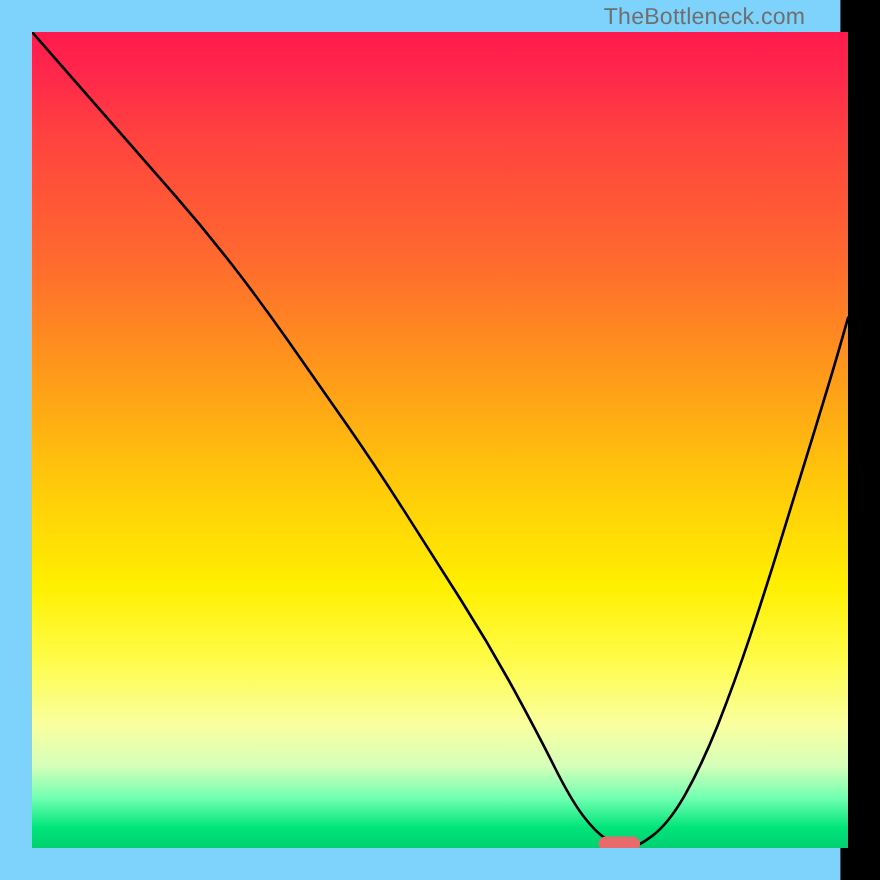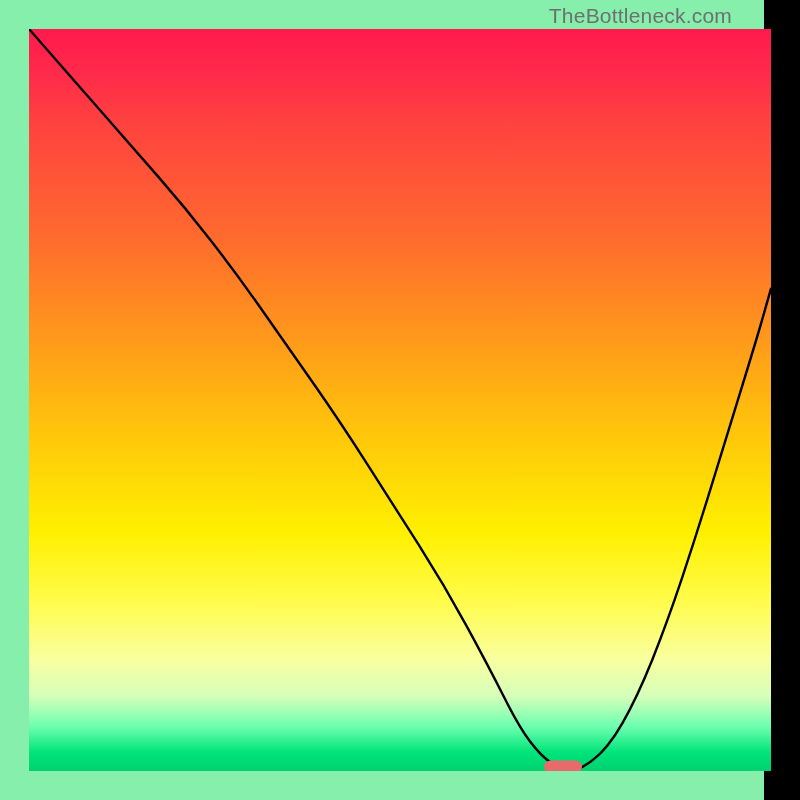--- a/index.html
+++ b/index.html
@@ -10,21 +10,21 @@
     background: #000;
     overflow: hidden;
     font-family: Arial, Helvetica, sans-serif;
   }
   .frame {
     position: absolute;
     left: 0;
     top: 0;
     width: 764px;
     height: 800px;
-    background: #86efac;
+    background: #7dd3fc;
   }
   .plot-area {
     position: absolute;
     left: 29px;
     top: 29px;
     width: 742px;
     height: 742px;
     overflow: hidden;
   }
   

